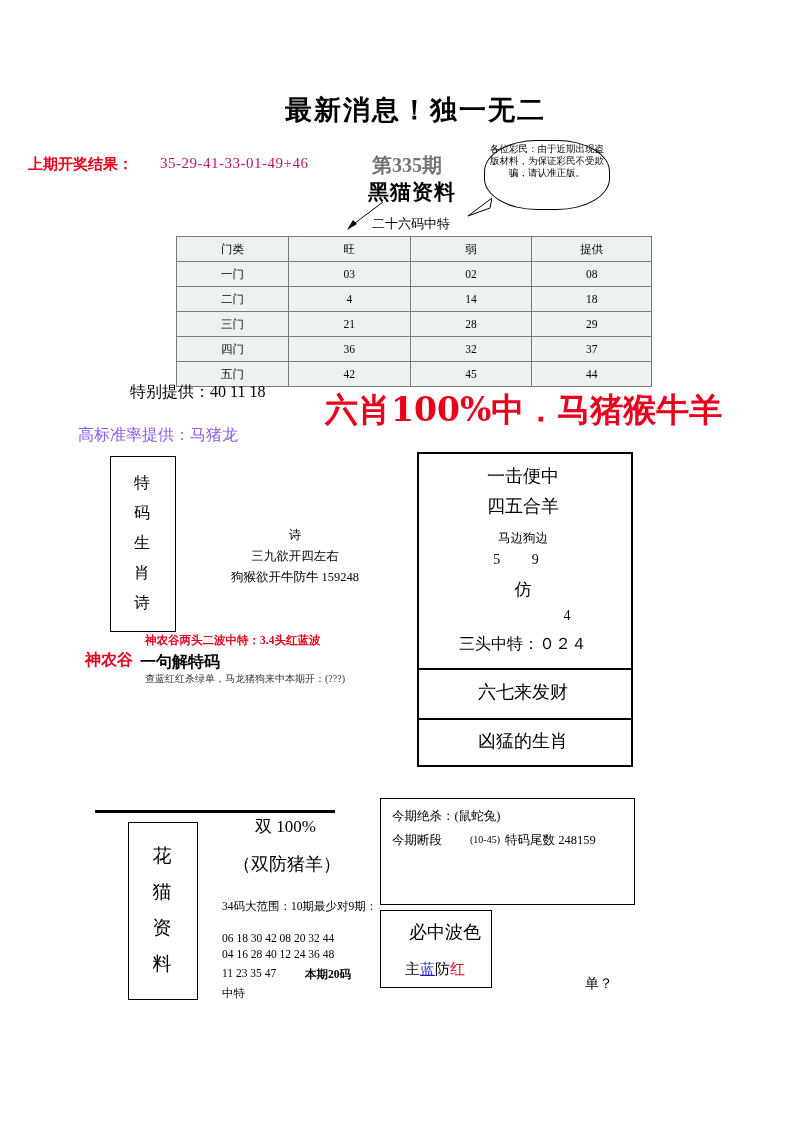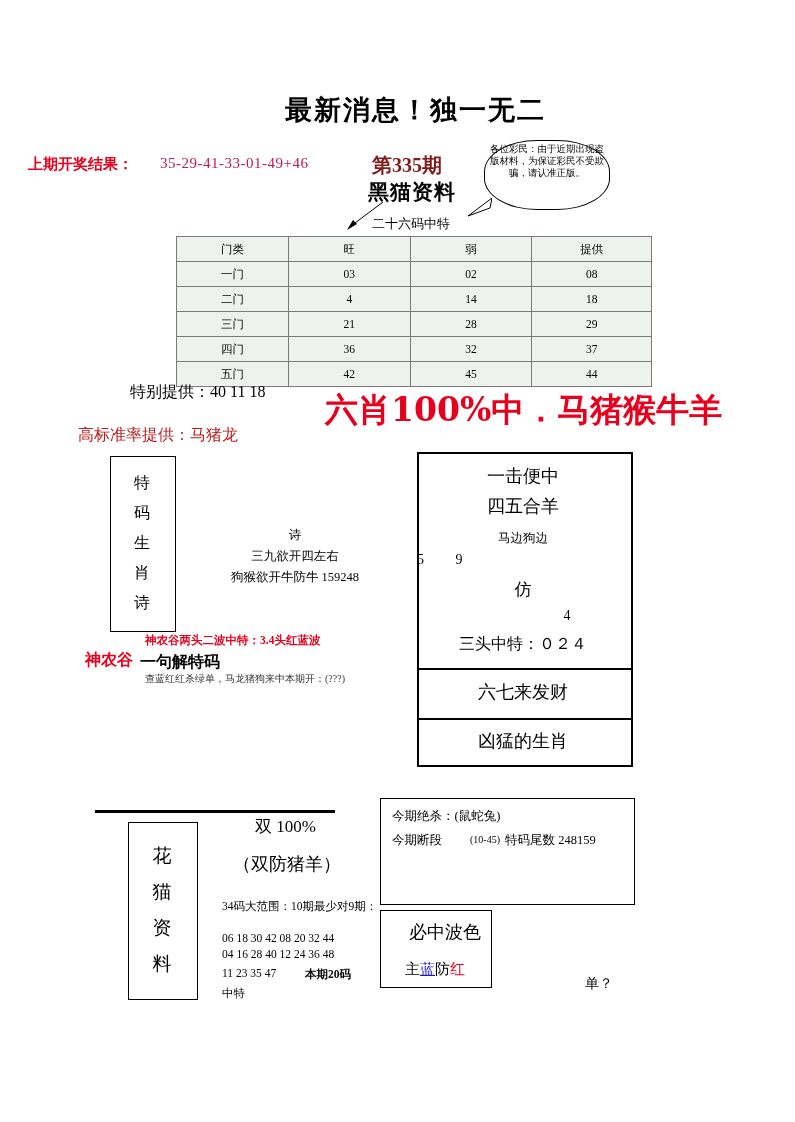--- a/index.html
+++ b/index.html
@@ -25,21 +25,21 @@
     font-size:15px;color:#e8001c;font-weight:bold;
     white-space:nowrap;
   }
   #prev-result-value{
     left:160px;top:155px;
     font-size:15px;color:#be185d;font-weight:normal;
     white-space:nowrap;letter-spacing:0.5px;text-align:center;
   }
   #issue-no{
     left:372px;top:152px;
-    font-size:20px;font-weight:bold;color:#7f1d1d;
+    font-size:20px;font-weight:bold;color:#737373;
   }
   #brand-name{
     left:368px;top:178px;
     font-size:21px;font-weight:bold;color:#000;
     letter-spacing:1px;
   }
   #subtitle-26{
     left:372px;top:215px;
     font-size:13px;color:#000;
   }
@@ -89,21 +89,21 @@
     font-size:16px;color:#000;
   }
   #red-banner{
     left:325px;top:388px;
     font-size:33px;font-weight:bold;color:#e8001c;
     white-space:nowrap;
     font-family:"DejaVu Serif",serif;
   }
   #high-rate{
     left:78px;top:425px;
-    font-size:16px;color:#b91c1c;
+    font-size:16px;color:#8b5cf6;
   }
 
   
   #vert-box-1{
     left:110px;top:456px;width:64px;height:174px;
     border:1px solid #000;
   }
   #vert-box-1-text{
     left:110px;top:468px;width:64px;
     font-size:16px;line-height:30px;text-align:center;color:#000;
@@ -134,21 +134,21 @@
   }
 
   
   #right-box-1{
     left:417px;top:452px;width:212px;height:252px;
     border:2px solid #000;background:#fff;
   }
   #rb1-l1{left:417px;top:464px;width:212px;text-align:center;font-size:18px;color:#000;}
   #rb1-l2{left:417px;top:494px;width:212px;text-align:center;font-size:18px;color:#000;}
   #rb1-l3{left:417px;top:530px;width:212px;text-align:center;font-size:12.5px;color:#000;}
-  #rb1-l4{left:417px;top:552px;width:212px;font-size:14px;color:#000;letter-spacing:14px;}
+  #rb1-l4{left:417px;top:552px;width:212px;text-align:center;font-size:14px;color:#000;letter-spacing:14px;}
   #rb1-l5{left:417px;top:578px;width:212px;text-align:center;font-size:17px;color:#000;}
   #rb1-l6{left:417px;top:608px;width:212px;text-align:center;font-size:14px;color:#000;padding-left:44px;}
   #rb1-l7{left:417px;top:634px;width:212px;text-align:center;font-size:16px;color:#000;}
 
   #right-box-2{
     left:417px;top:668px;width:212px;height:48px;
     border:2px solid #000;background:#fff;
   }
   #rb2-text{left:417px;top:680px;width:212px;text-align:center;font-size:18px;color:#000;}
 

